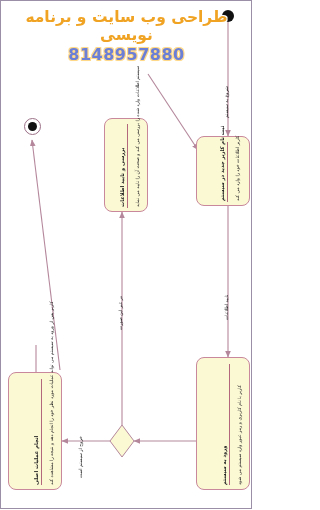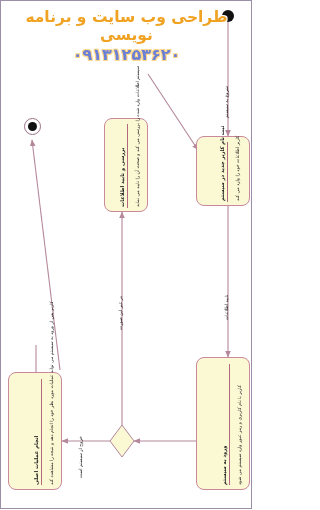--- a/index.html
+++ b/index.html
@@ -121,17 +121,17 @@
   <div class="vtext vlabel" style="left:224px;top:118px;transform:rotate(-90deg);">شروع به سیستم</div>
 
   <div class="vtext vlabel" style="left:224px;top:320px;transform:rotate(-90deg);">تایید اطلاعات</div>
 
   <div class="vtext vlabel" style="left:118px;top:330px;transform:rotate(-90deg);">در غیر این صورت</div>
 
   <div class="vtext vlabel" style="left:78px;top:478px;transform:rotate(-90deg);">خروج از سیستم است</div>
 
   <div id="watermark">
     <span class="wm wm1">طراحی وب سایت و برنامه نویسی</span>
-    <span class="wm wm4">۰۹۱۳۱۲۵۳۶۲۰</span>
+    <span class="wm wm4">8148957880</span>
   </div>
 
   <div id="frame"></div>
 </div>
 
 </body></html>

